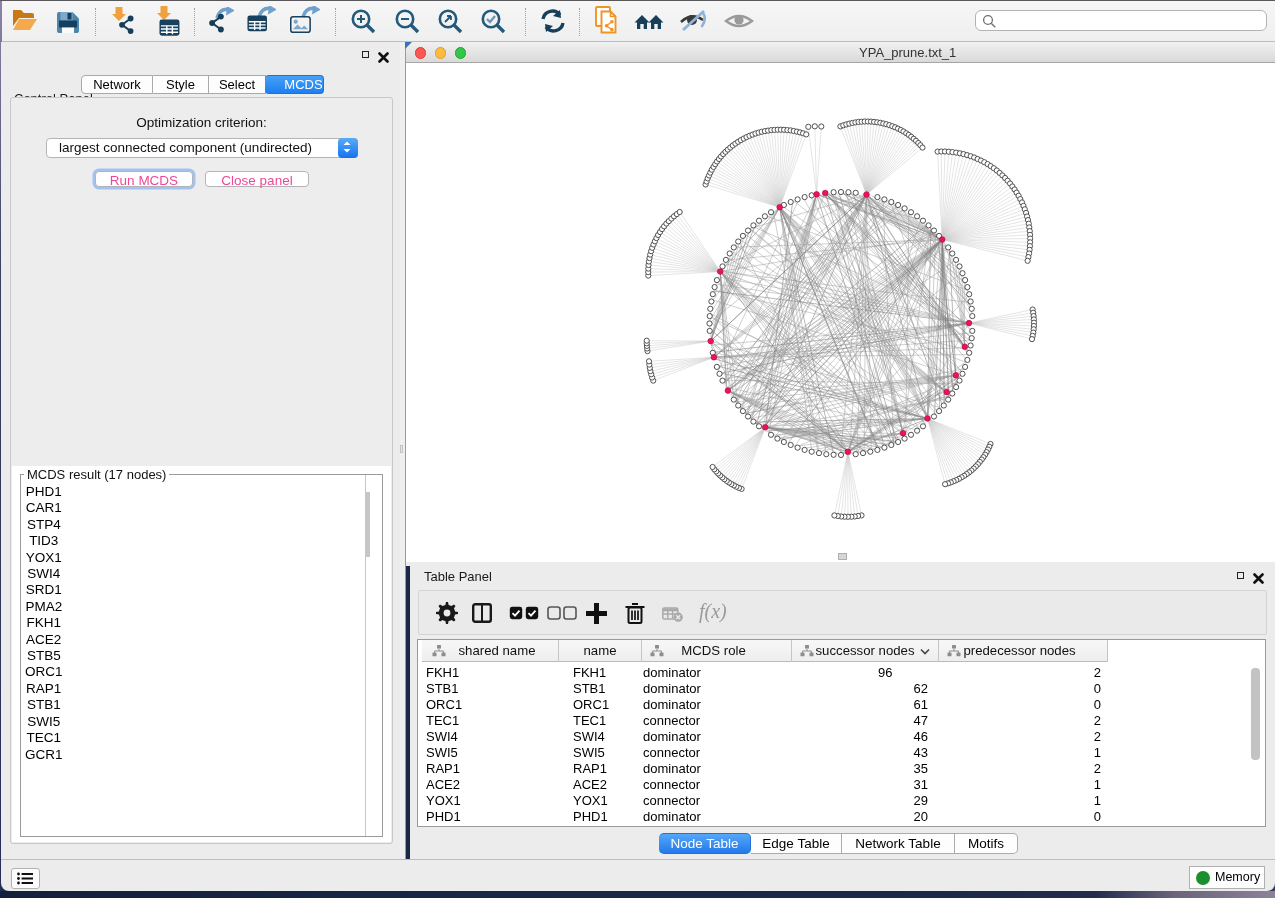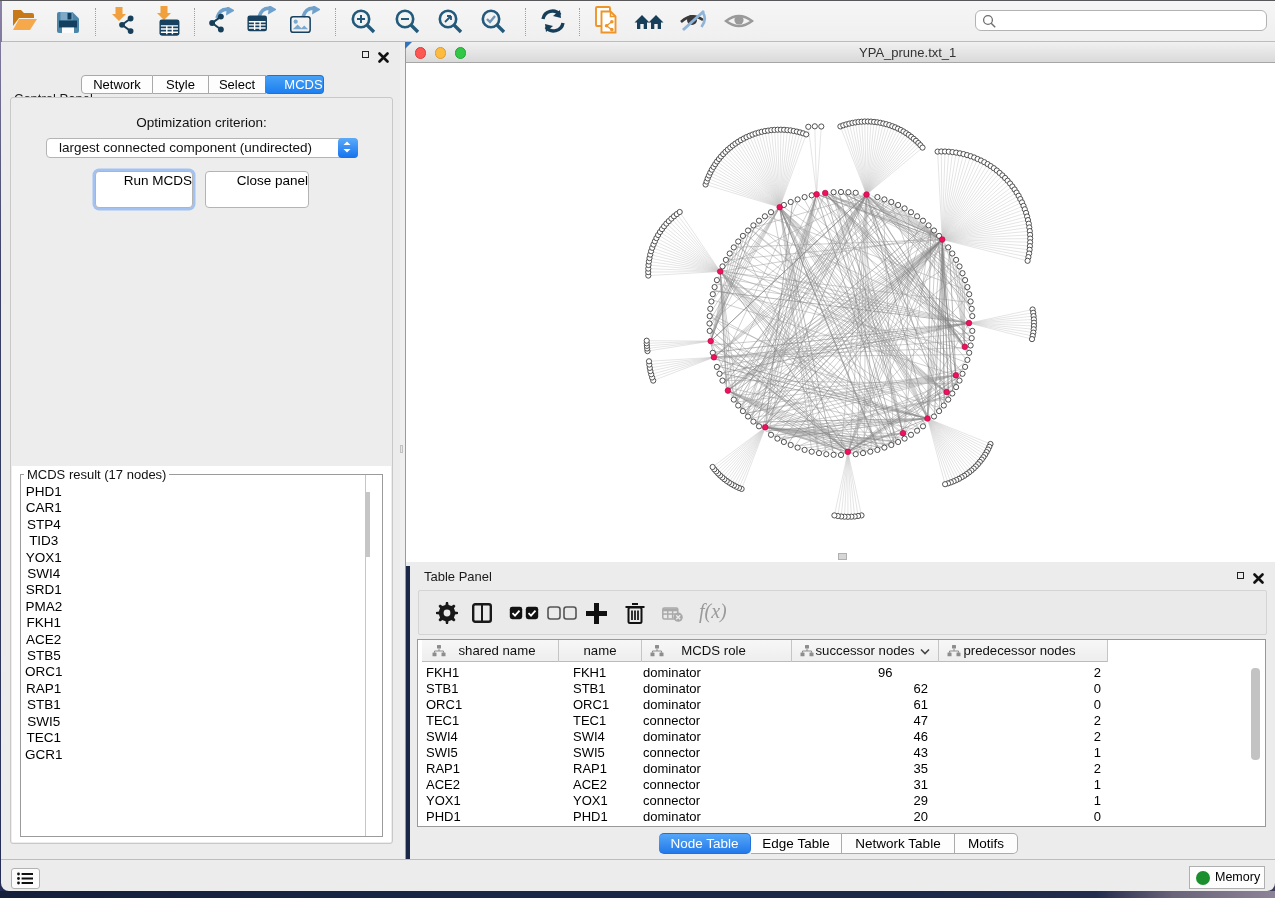--- a/index.html
+++ b/index.html
@@ -28,22 +28,22 @@
   border-radius:4px; margin-left:-1px;padding-left:19px; }
 #innerp { position:absolute; left:9px; top:55px; width:383px; height:747px;
   border:1px solid #c8c8c8; border-radius:3px; background:#ededed; }
 #optlabel { position:absolute; left:0; width:100%; top:17px; text-align:center;
   font-size:13.5px; color:#111; }
 #combo { position:absolute; left:35px; top:40px; width:312px; height:20px;
   background:#fff; border:1px solid #b4b4b4; border-radius:4px; font-size:13.5px;
   color:#111; line-height:18px; padding-left:12px; }
 #combo .spin { position:absolute; right:-1px; top:-1px; width:20px; height:20px;
   border-radius:4px; background:linear-gradient(#5babf9,#1472ee); }
-.btn { position:absolute; height:37px; background:#fff; border:1px solid #b4b4b4;
-  border-radius:4px; font-size:13.5px; color:#000000; text-align:right; line-height:17px; }
+.btn { position:absolute; height:16px; background:#fff; border:1px solid #b4b4b4;
+  border-radius:4px; font-size:13.5px; color:#ec4899; text-align:center; line-height:17px; }
 #runbtn { left:84px; top:73px; width:98px; box-shadow:0 0 0 2.5px rgba(100,160,245,.55); }
 #closebtn { left:194px; top:73px; width:104px; }
 #whitesec { position:absolute; left:1px; right:1px; top:368px; bottom:1px; background:#fff; }
 #fieldset { position:absolute; left:9px; top:376px; width:363px; height:363px;
   border:1px solid #9b9b9b; background:#fff;text-align:center; }
 #fieldset .legend { position:absolute; left:3px; top:-7px; background:#fff;
   font-size:13px; line-height:13px; color:#111; padding:0 3px; }
 #mlist { position:absolute; left:4px; top:9px; font-size:13.5px; color:#000; line-height:16.4px; }
 #lscroll { position:absolute; right:16px; top:0; bottom:0; width:1px; background:#c6c6c6; }
 #lthumb { position:absolute; right:12px; top:17px; width:4px; height:65px;

